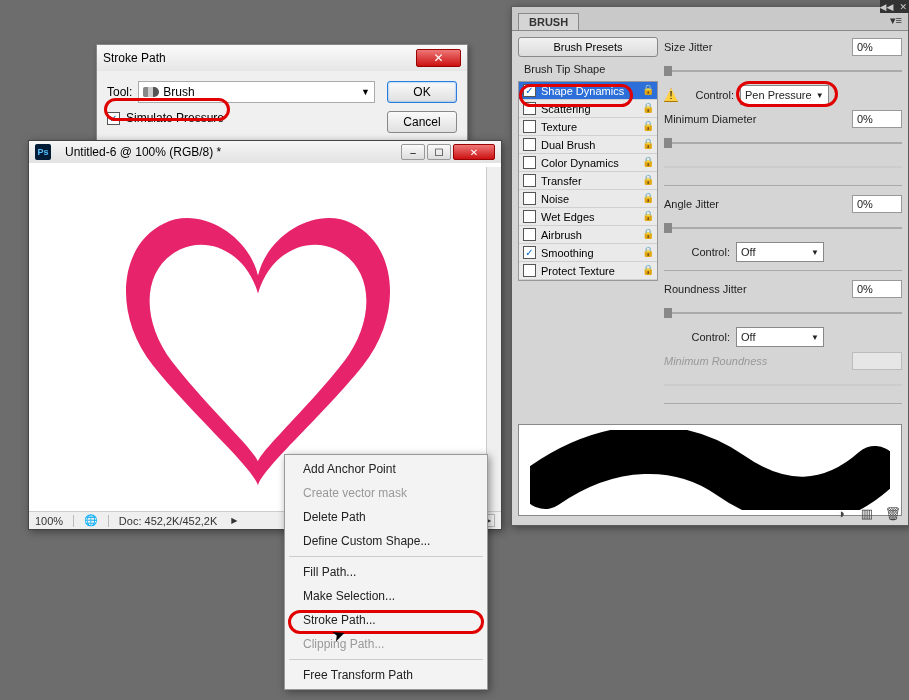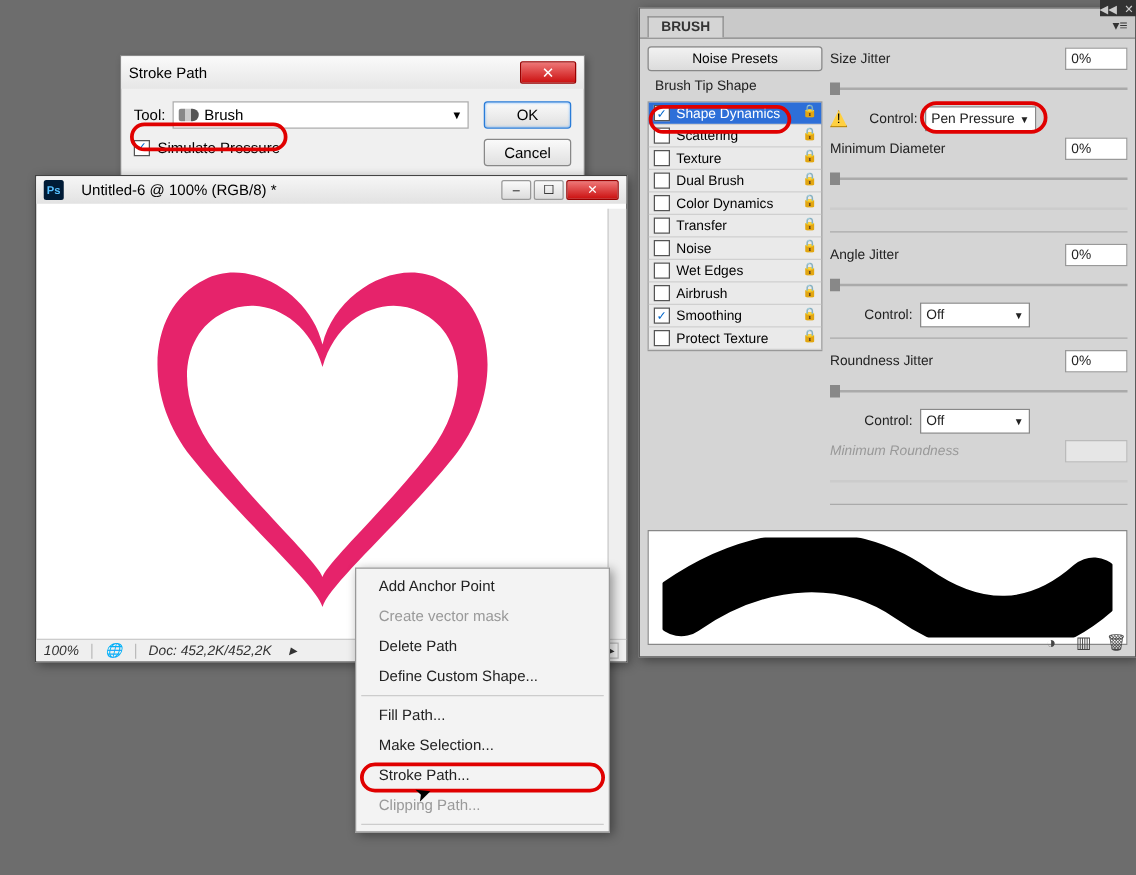--- a/index.html
+++ b/index.html
@@ -26,21 +26,21 @@
 
 .doc-window { position: absolute; left: 28px; top: 140px; width: 474px; height: 390px; background: #fff; border: 1px solid #444; box-shadow: 2px 2px 8px rgba(0,0,0,0.4); }
 .doc-titlebar { background: linear-gradient(#f6f6f6,#e2e2e2); padding: 3px 6px; display: flex; align-items: center; gap: 14px; font-size: 12px; }
 .ps-icon { width: 16px; height: 16px; background: #001b36; color: #55bfff; font-size: 9px; font-weight: bold; display: inline-flex; align-items: center; justify-content: center; border-radius: 2px; }
 .win-controls { margin-left: auto; display: flex; gap: 2px; }
 .win-controls span { width: 24px; height: 16px; border: 1px solid #999; background: linear-gradient(#fafafa,#ddd); font-size: 10px; display: inline-flex; align-items: center; justify-content: center; border-radius: 2px; }
 .win-controls span.close { background: linear-gradient(#e77,#c11); color: #fff; border-color: #900; width: 42px; }
 .canvas { position: absolute; left: 1px; top: 26px; right: 16px; bottom: 18px; background: #fff; overflow: hidden; }
 .heart-svg { position: absolute; left: 50%; top: 50%; transform: translate(-50%,-46%); }
 .doc-vscroll { position: absolute; right: 0; top: 26px; width: 15px; bottom: 18px; background: #efefef; border-left: 1px solid #ccc; }
-.doc-status { position: absolute; left: 0; right: 0; bottom: 0; height: 18px; background: #efefef; border-top: 1px solid #ccc; display: flex; align-items: center; font-size: 11px; padding: 0 6px; gap: 10px; color: #333; font-style: italic; }
+.doc-status { position: absolute; left: 0; right: 0; bottom: 0; height: 18px; background: #efefef; border-top: 1px solid #ccc; display: flex; align-items: center; font-size: 11px; padding: 0 6px; gap: 10px; color: #333; }
 .doc-status .div { width: 1px; height: 12px; background: #bbb; }
 .doc-status .tri { margin-left: 4px; font-size: 8px; }
 .doc-status .scroll-arrows { margin-left: auto; display: flex; gap: 2px; }
 .doc-status .scroll-arrows span { width: 14px; height: 13px; border: 1px solid #bbb; background: #f7f7f7; font-size: 8px; display:inline-flex; align-items:center; justify-content:center; }
 
 
 .context-menu { position: absolute; left: 284px; top: 454px; width: 204px; background: #f3f3f3; border: 1px solid #999; box-shadow: 2px 2px 8px rgba(0,0,0,0.4); padding: 2px 0; font-size: 12px; }
 .context-menu .mi { padding: 5px 18px; color: #222; }
 .context-menu .mi.disabled { color: #999; }
 .context-menu .sep { height: 1px; background: #ccc; margin: 3px 4px; }
@@ -149,38 +149,39 @@
   <div class="mi">Add Anchor Point</div>
   <div class="mi disabled">Create vector mask</div>
   <div class="mi">Delete Path</div>
   <div class="mi">Define Custom Shape...</div>
   <div class="sep"></div>
   <div class="mi">Fill Path...</div>
   <div class="mi">Make Selection...</div>
   <div class="mi">Stroke Path...</div>
   <div class="mi disabled">Clipping Path...</div>
   <div class="sep"></div>
+  <div class="mi">Free Transform Path</div>
 </div>
 <div class="red-ring" style="left:288px; top:610px; width:196px; height:24px;"></div>
 <div class="cursor-arrow">➤</div>
 
 <div class="brush-panel">
   <div class="brush-flyout">
       <span>◀◀</span>
       <span>✕</span>
     </div>
   <div class="brush-tabbar">
     <div class="tab">BRUSH</div>
     <div class="panel-icons">
         <span>▾≡</span>
       </div>
   </div>
   <div class="brush-body">
     <div class="brush-left">
-      <div class="brush-presets-btn">Noise Presets</div>
+      <div class="brush-presets-btn">Brush Presets</div>
       <div class="brush-tip-label">Brush Tip Shape</div>
       <div class="brush-option-list">
         <div class="brush-option selected">
             <span class="chk">✓</span>
             <span>Shape Dynamics</span>
             <span class="lock-icon">🔒</span>
           </div>
         <div class="brush-option">
             <span class="chk"></span>
             <span>Scattering</span>

